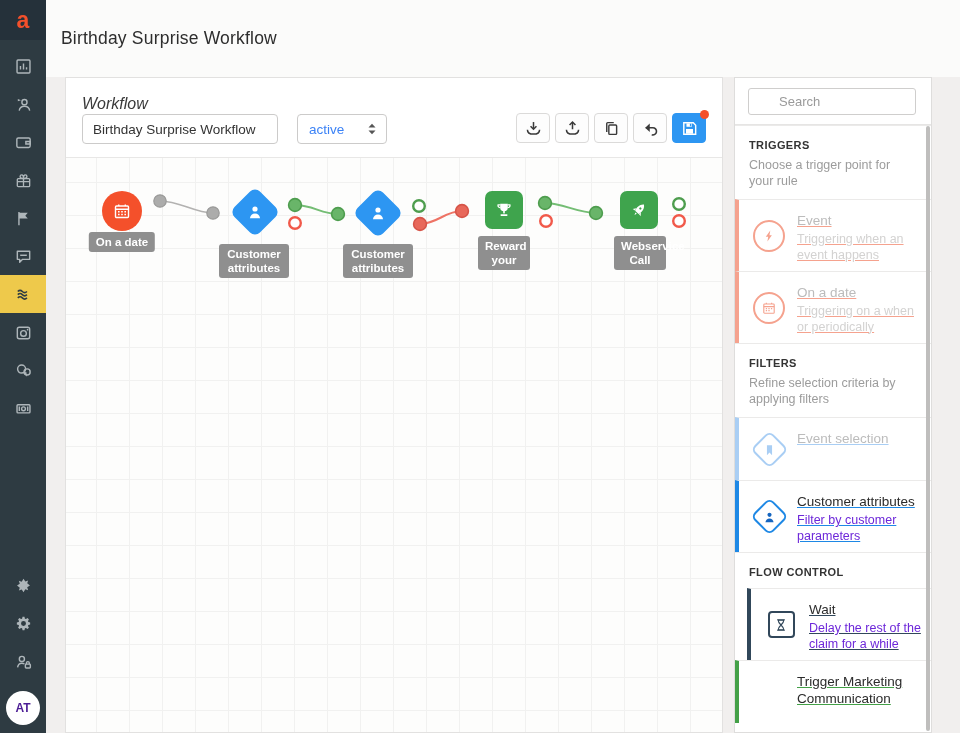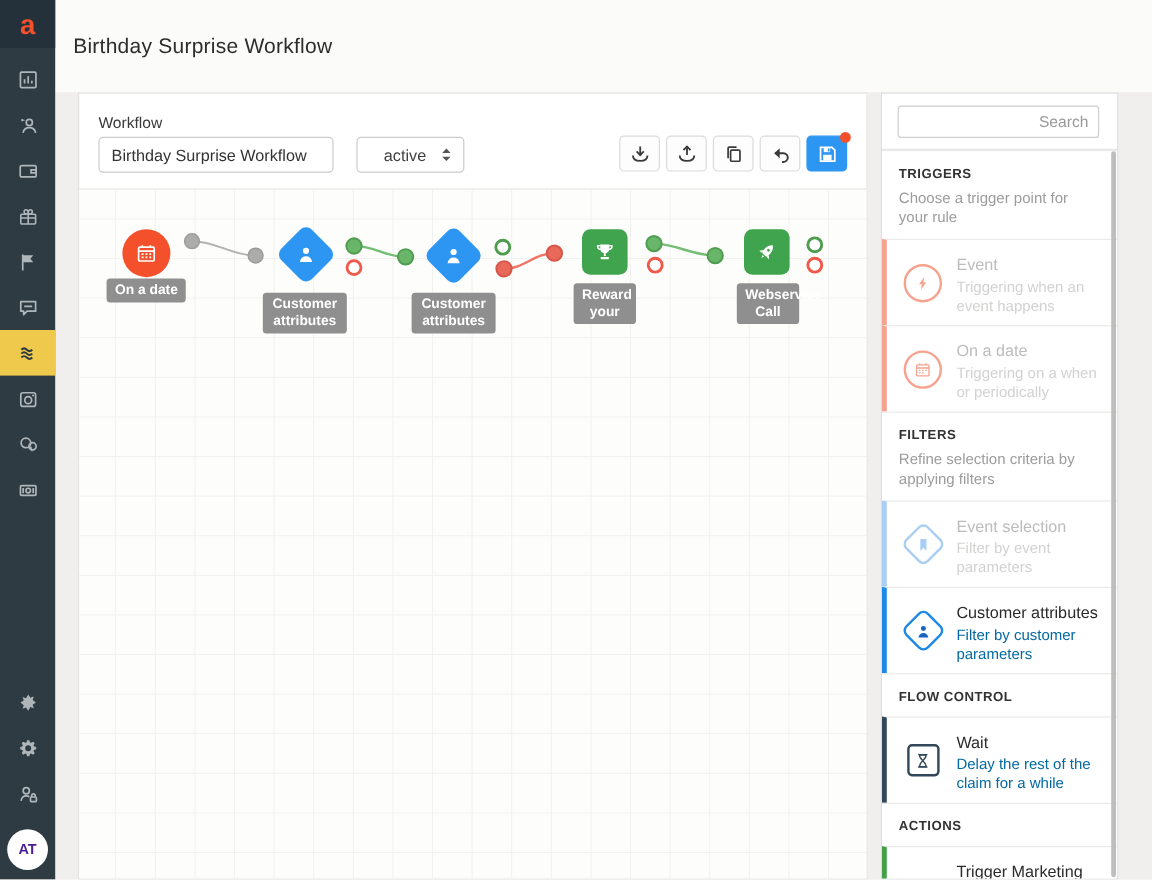--- a/index.html
+++ b/index.html
@@ -20,26 +20,26 @@
 
   
   .header { left:46px; top:0; width:914px; height:77px; background:#FBFBFA; }
   .page-title { position:absolute; left:15px; top:28px; font-size:17.5px; font-weight:500; color:#2D2D2D; letter-spacing:.2px; }
 
   
   .content { left:46px; top:77px; width:914px; height:656px; background:#F1EFEE; }
 
   
   .card { position:absolute; left:19px; top:0; width:658px; height:656px; background:#FFFFFF; border:1px solid #E2E1E0; }
-  .field-label { position:absolute; font-size:13px; font-weight:500; color:#3A3A3A; }
+  .field-label { position:absolute; font-size:16px; font-weight:500; color:#3A3A3A;font-style:italic; }
   .text-input { position:absolute; height:30px; border:1px solid #CCCBCA; border-radius:4px; background:#fff;
                 font-family:inherit; font-size:13.5px; color:#333; padding:0 10px; }
   .select { position:absolute; height:30px; border:1px solid #CCCBCA; border-radius:4px; background:#fff;
             display:flex; align-items:center; padding:0 8px 0 11px; cursor:pointer; }
-  .select span { flex:1; font-size:13.5px; color:#404040;text-align:center; }
+  .select span { flex:1; font-size:13.5px; color:#3b82f6; }
   .select svg { width:12px; height:14px; }
   .toolbar { position:absolute; right:16px; top:35px; display:flex; gap:5px; }
   .tbtn { width:34px; height:30px; border:1px solid #DBDAD9; border-radius:4px; background:#FDFDFD;
           display:flex; align-items:center; justify-content:center; color:#3A3A3A; cursor:pointer; position:relative; }
   .tbtn svg { width:19px; height:19px; }
   .tbtn.primary { background:#2D96F2; border-color:#2D96F2; color:#fff; }
   .notif-dot { position:absolute; right:-4px; top:-4px; width:9px; height:9px; border-radius:50%; background:#F4502B; }
 
   
   .canvas { position:absolute; left:0; top:79px; width:656px; height:575px; border-top:1px solid #E8E7E6;
@@ -55,44 +55,44 @@
   .node-diamond svg { transform:rotate(-45deg); }
   .node-square { width:38px; height:38px; border-radius:7px; background:#3FA44D; }
   .node-label { position:absolute; transform:translateX(-50%); background:#8F8F8F; color:#FFFFFF;
                 font-size:11.5px; font-weight:700; line-height:14px; text-align:center;
                 padding:3px 7px; border-radius:3px; }
 
   
   .palette { position:absolute; left:688px; top:0; width:198px; height:656px; background:#FFFFFF; border:1px solid #DEDDDC; overflow:hidden; }
   .search-wrap { height:47px; border-bottom:1px solid #E6E5E4; position:relative; }
   .search-input { position:absolute; left:13px; top:10px; width:168px; height:27px; border:1px solid #CFCECD; border-radius:3px;
-                  font-family:inherit; font-size:13px; color:#333; padding:0 8px 0 30px; background:#fff;text-align:right; }
+                  font-family:inherit; font-size:13px; color:#333; padding:0 8px 0 30px; background:#fff; }
   .search-input::placeholder { color:#9A9A9A; }
   .search-icon { position:absolute; left:20px; top:16px; width:15px; height:15px; color:#8C8C8C; }
   .p-sect { padding:13px 14px 10px; border-top:1px solid #EBEAE9; }
   .p-sect:first-of-type { border-top:none; }
   .p-sect-title { font-size:11px; font-weight:700; color:#333; letter-spacing:.4px; }
   .p-sect-desc { font-size:12.5px; color:#9C9C9C; line-height:16px; margin-top:6px; }
   .p-item { display:flex; gap:8px; padding:8px 8px 8px 10px; border-top:1px solid #EBEAE9; border-left:4px solid transparent; cursor:pointer; background:#fff; }
   .p-icon { flex:0 0 40px; display:flex; align-items:center; justify-content:center; min-height:46px; }
-  .p-text { padding-top:4px; }
+  .p-text { padding-top:4px;text-decoration:underline; }
   .p-title { font-size:13.5px; font-weight:500; color:#2B2B2B; line-height:17px; }
-  .p-desc { font-size:12.5px; color:#0369a1; line-height:15.5px; margin-top:3px; }
+  .p-desc { font-size:12.5px; color:#6d28d9; line-height:15.5px; margin-top:3px; }
   .muted .p-title { color:#BCBCBC; }
   .muted .p-desc { color:#D3D2D1; }
   .icon-circle { width:32px; height:32px; border:2px solid currentColor; border-radius:50%; display:flex; align-items:center; justify-content:center; }
   .icon-diamond { width:27px; height:27px; border:2px solid currentColor; border-radius:6px; transform:rotate(45deg);
                   display:flex; align-items:center; justify-content:center; }
   .icon-diamond svg { transform:rotate(-45deg); }
   .icon-square { width:27px; height:27px; border:2px solid currentColor; border-radius:4px; display:flex; align-items:center; justify-content:center; }
   .icon-circle svg, .icon-diamond svg, .icon-square svg { width:16px; height:16px; }
   .c-salmon { color:#F5A28E; border-left-color:#F5A28E; }
   .c-lblue  { color:#A9CEF4; border-left-color:#A9CEF4; }
   .c-blue   { color:#1E88E5; border-left-color:#1E88E5; }
-  .c-navy   { color:#31475A; border-left-color:#31475A; }
+  .c-navy   { color:#31475A; border-left-color:#31475A;margin-left:12px; }
   .c-green  { color:#43A047; border-left-color:#43A047; }
   .scroll-thumb { position:absolute; right:1px; top:48px; bottom:1px; width:4px; background:#BFBEBD; border-radius:2px; }
 </style>
 </head>
 <body>
 
 <div class="abs sidebar">
   <div class="logo">
       <span>a</span>
     </div>
@@ -368,21 +368,20 @@
     <div class="p-item muted c-lblue">
       <div class="p-icon">
           <div class="icon-diamond">
             <svg viewBox="0 0 20 20">
               <path d="M6.8 3.8h6.4v12.4L10 12.9l-3.2 3.3z" fill="currentColor"></path>
             </svg>
           </div>
         </div>
       <div class="p-text">
         <div class="p-title">Event selection</div>
-        <div class="p-desc">Filter by event parameters</div>
       </div>
     </div>
     <div class="p-item c-blue">
       <div class="p-icon">
           <div class="icon-diamond">
             <svg viewBox="0 0 20 20">
               <circle cx="10" cy="7" r="2.6" fill="#1565C0"></circle>
               <path d="M4.9 16.3c.5-3.1 2.4-4.7 5.1-4.7s4.6 1.6 5.1 4.7z" fill="#1565C0"></path>
             </svg>
           </div>
@@ -404,23 +403,20 @@
               <path d="M6.5 4c0 2.6 1.4 4 3.5 6-2.1 2-3.5 3.4-3.5 6h7c0-2.6-1.4-4-3.5-6 2.1-2 3.5-3.4 3.5-6z"></path>
             </svg>
           </div>
         </div>
       <div class="p-text">
         <div class="p-title">Wait</div>
         <div class="p-desc">Delay the rest of the claim for a while</div>
       </div>
     </div>
 
-    <div class="p-sect">
-      <div class="p-sect-title">ACTIONS</div>
-    </div>
     <div class="p-item c-green">
       <div class="p-icon"></div>
       <div class="p-text">
         <div class="p-title">Trigger Marketing Communication</div>
 
       </div>
     </div>
 
     <div class="scroll-thumb"></div>
   </div>

